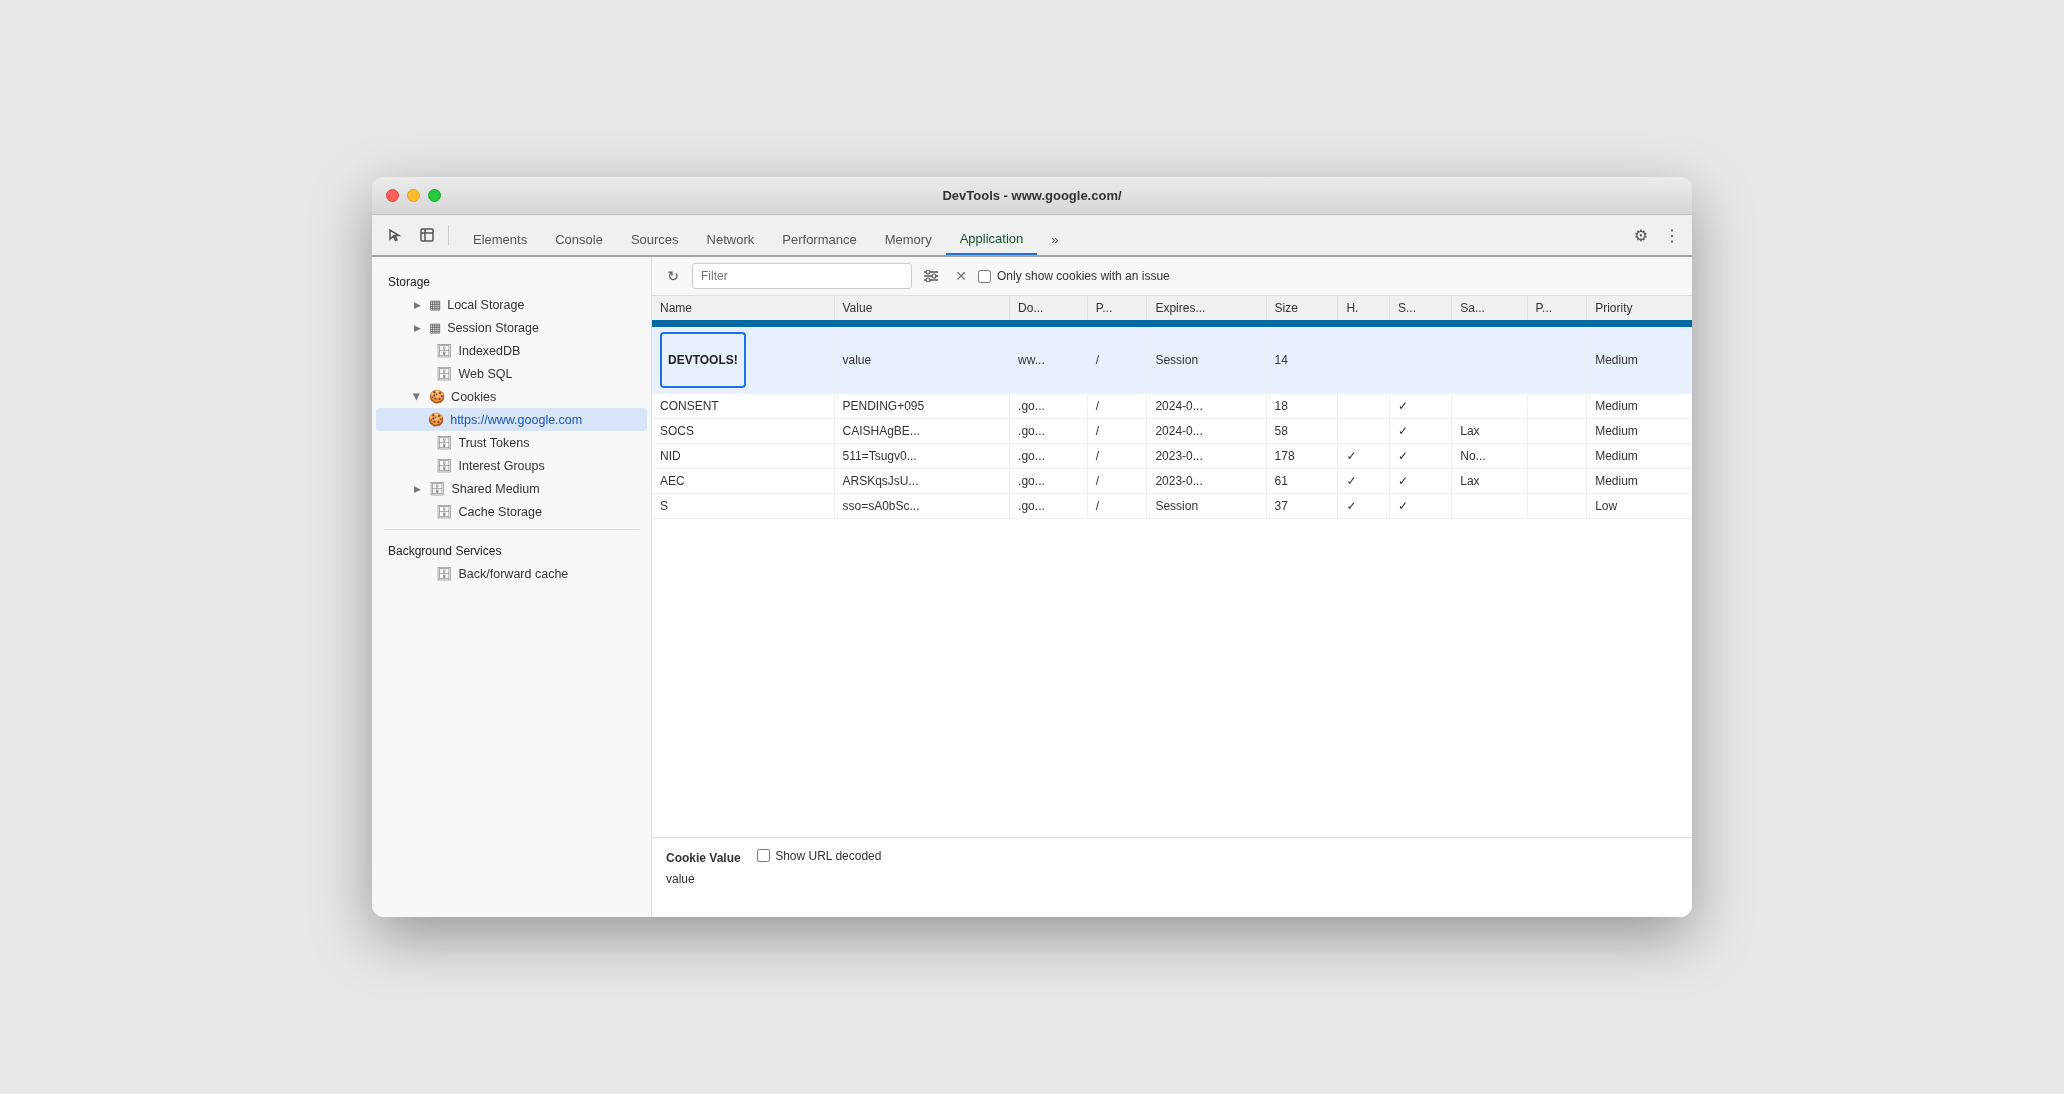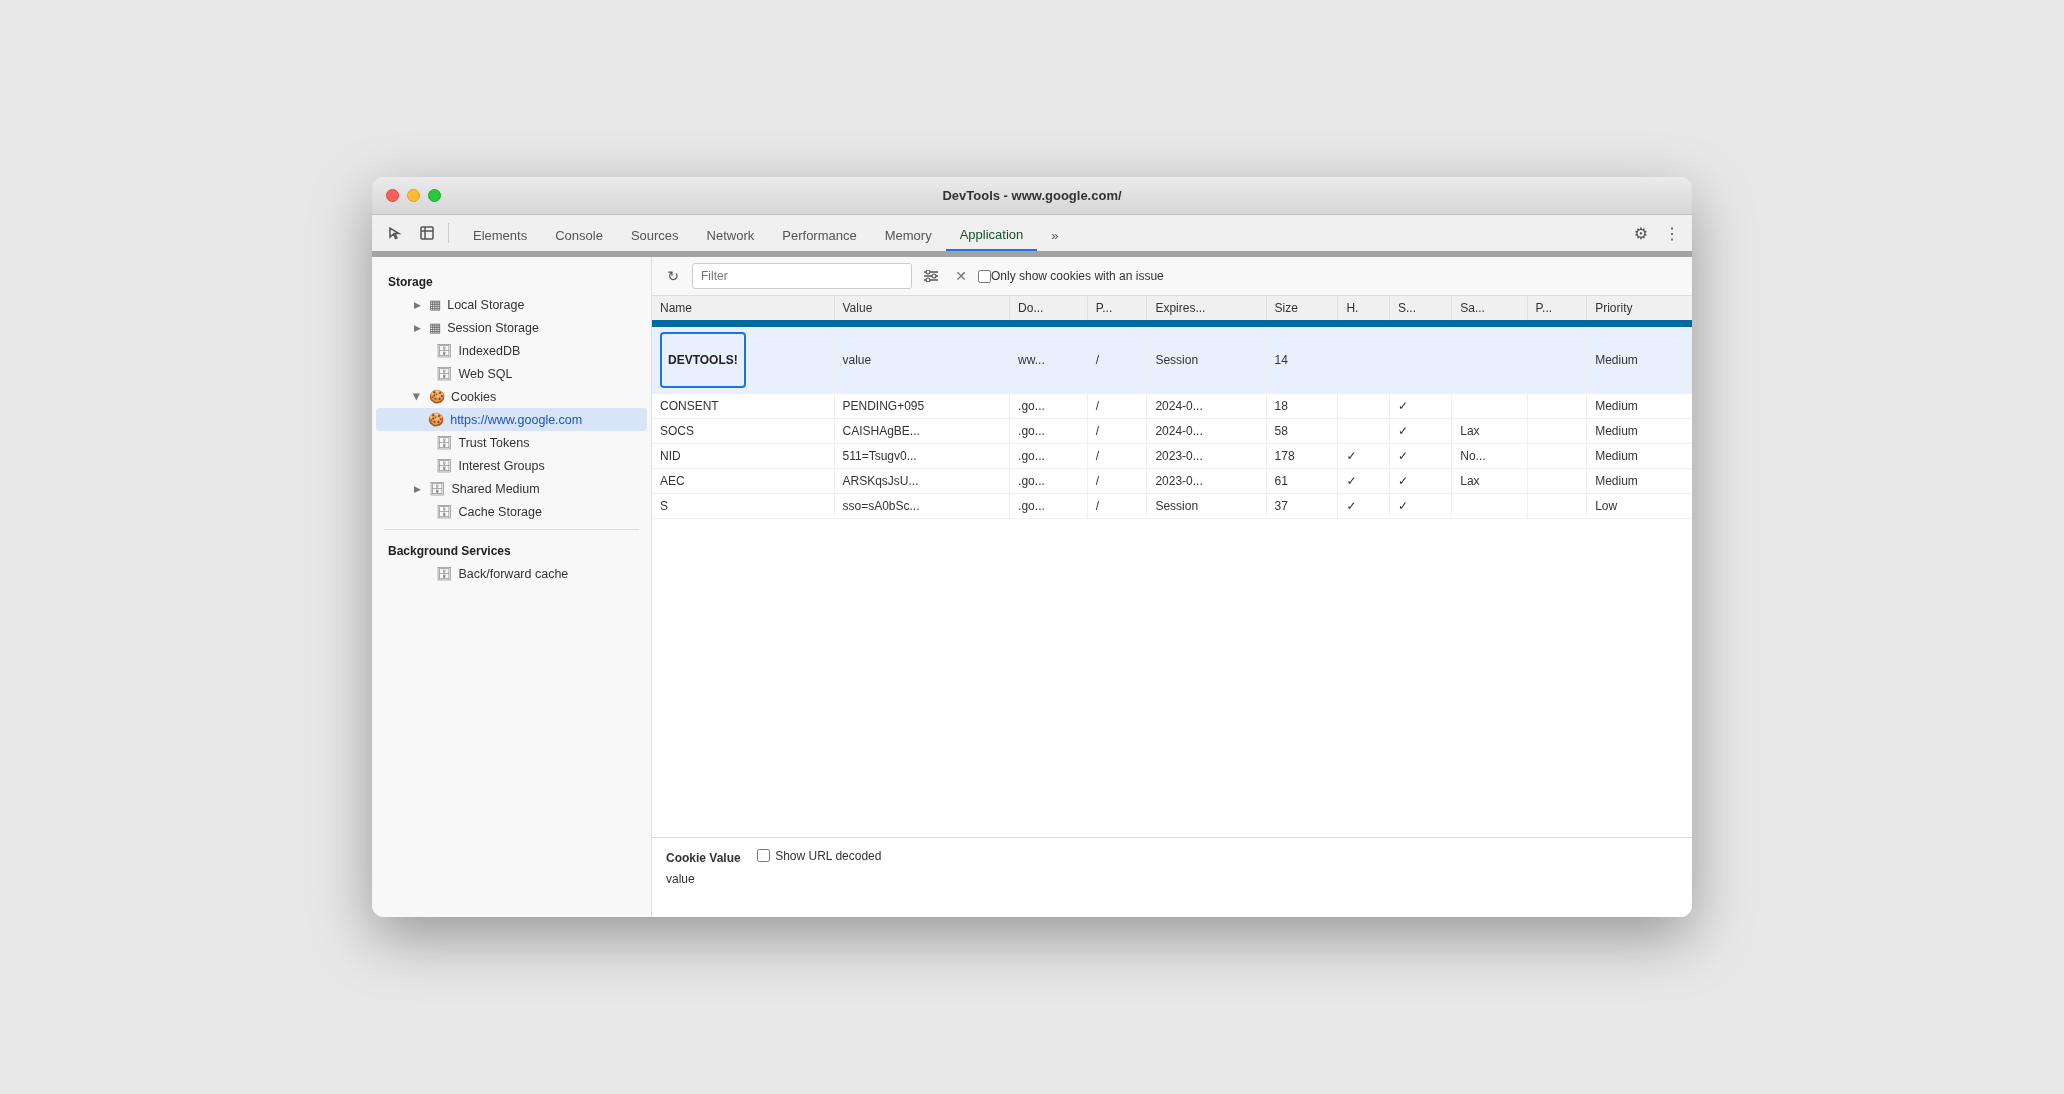--- a/index.html
+++ b/index.html
@@ -44,21 +44,21 @@
     .titlebar-title {
       position: absolute;
       left: 50%;
       transform: translateX(-50%);
       font-size: 13px;
       font-weight: 700;
       color: #333;
     }
     .toolbar {
       background: #f0f0f0;
-      border-bottom: 6px solid #a3a3a3;
+      border-bottom: 2px solid #a3a3a3;
       display: flex;
       align-items: center;
       padding: 0 8px;
       height: 42px;
       gap: 2px;
     }
     .toolbar-icon-btn {
       width: 30px;
       height: 28px;
       display: flex;
@@ -134,21 +134,21 @@
       width: 280px;
       min-width: 280px;
       background: #f8f8f8;
       border-right: 1px solid #ddd;
       overflow-y: auto;
       font-size: 12.5px;
       color: #222;
       padding: 10px 0;
     }
     .sidebar-section-title {
-      font-weight: 700;
+      font-weight: 400;
       padding: 8px 12px 4px 16px;
       color: #222;
       font-size: 12px;
     }
     .sidebar-item {
       display: flex;
       align-items: center;
       padding: 4px 8px 4px 24px;
       cursor: pointer;
       border-radius: 3px;
@@ -226,20 +226,21 @@
       display: flex;
       align-items: center;
       justify-content: center;
       cursor: pointer;
       color: #777;
       font-size: 14px;
     }
     .issue-check {
       display: flex;
       align-items: flex-end;
+      gap: 6px;
       font-size: 12px;
       color: #333;
       cursor: pointer;
     }
     .table-container {
       flex: 1;
       overflow-y: auto;
     }
     table {
       width: 100%;

